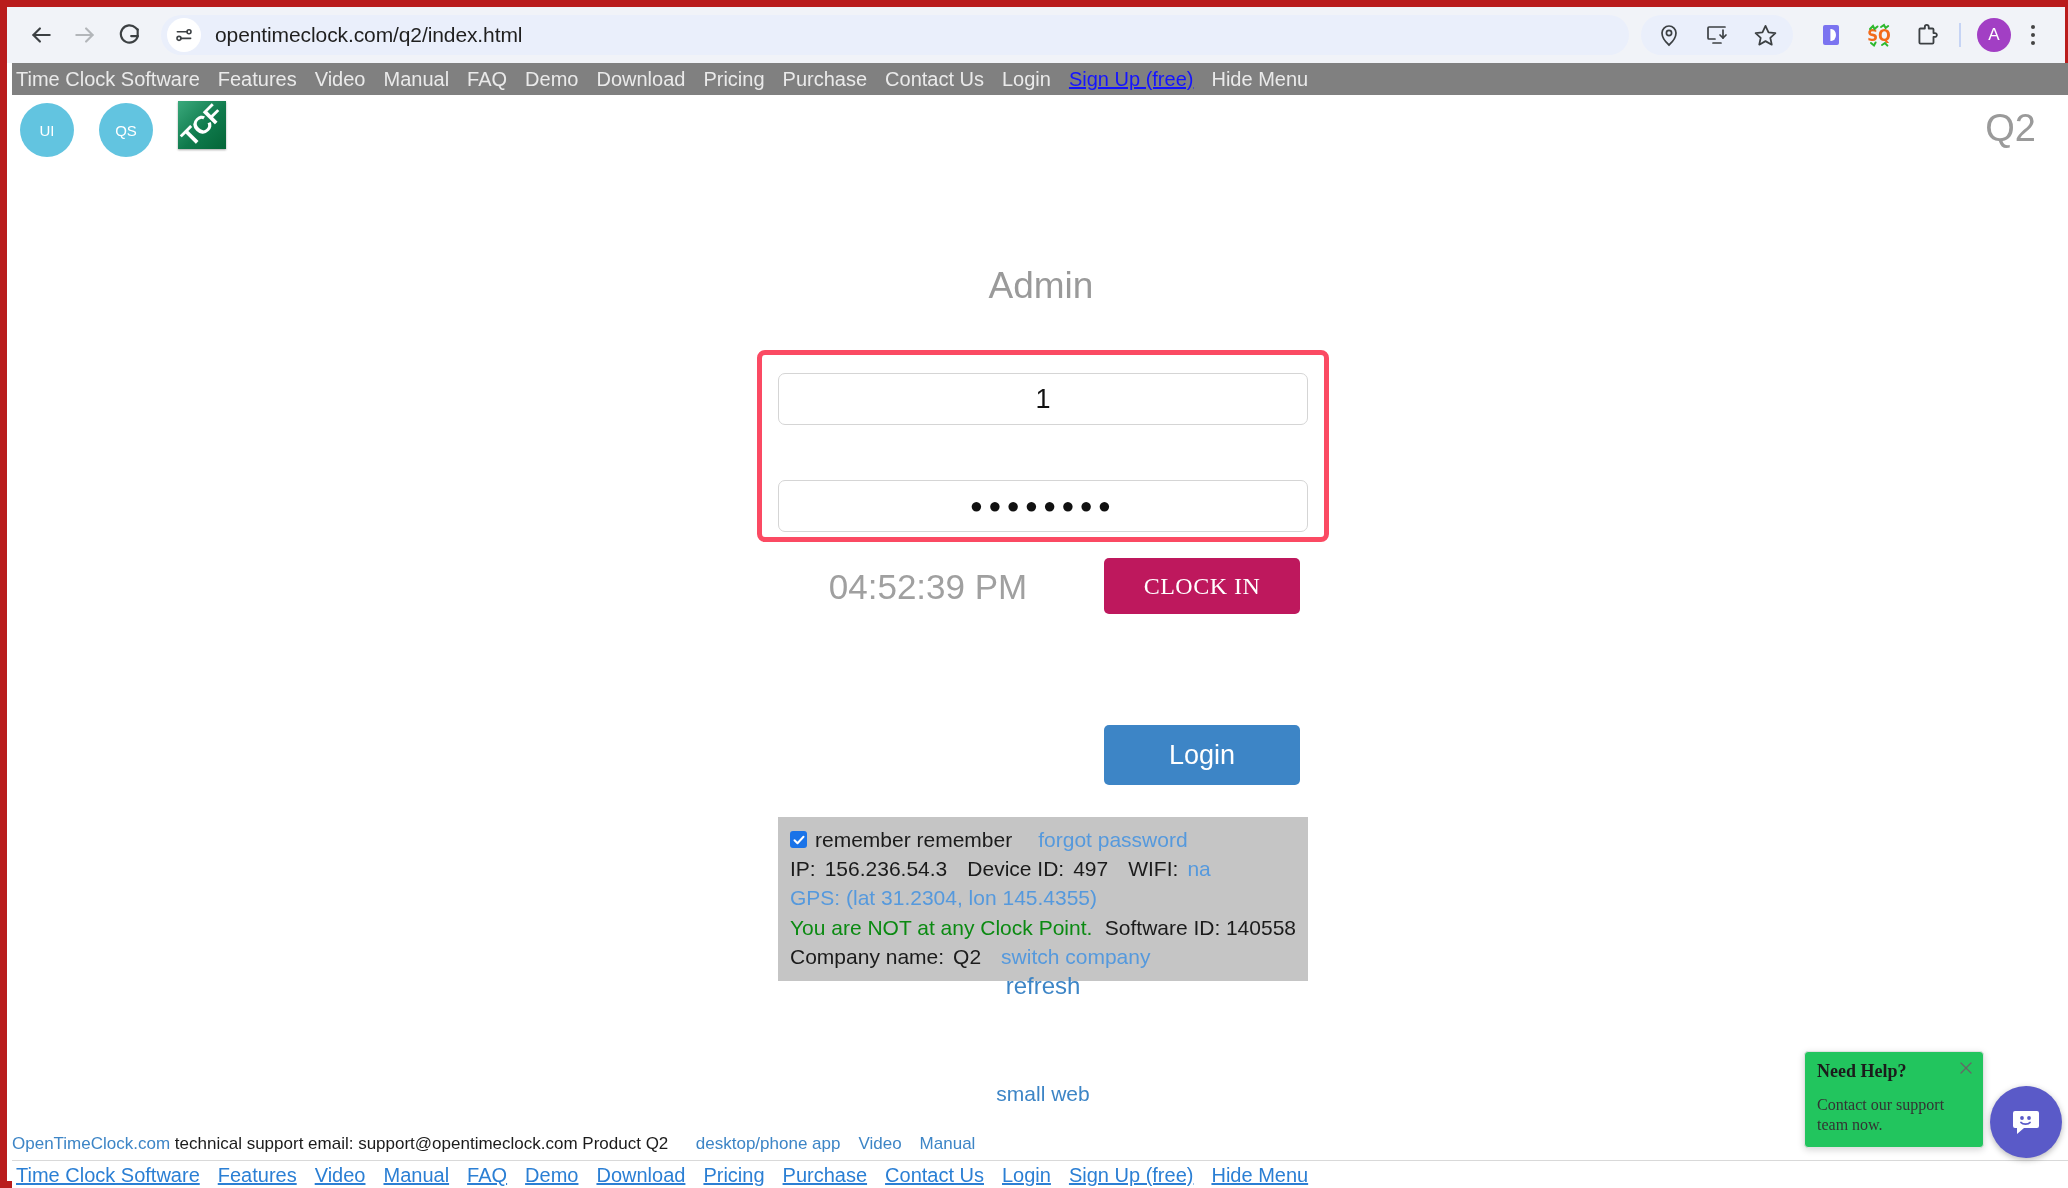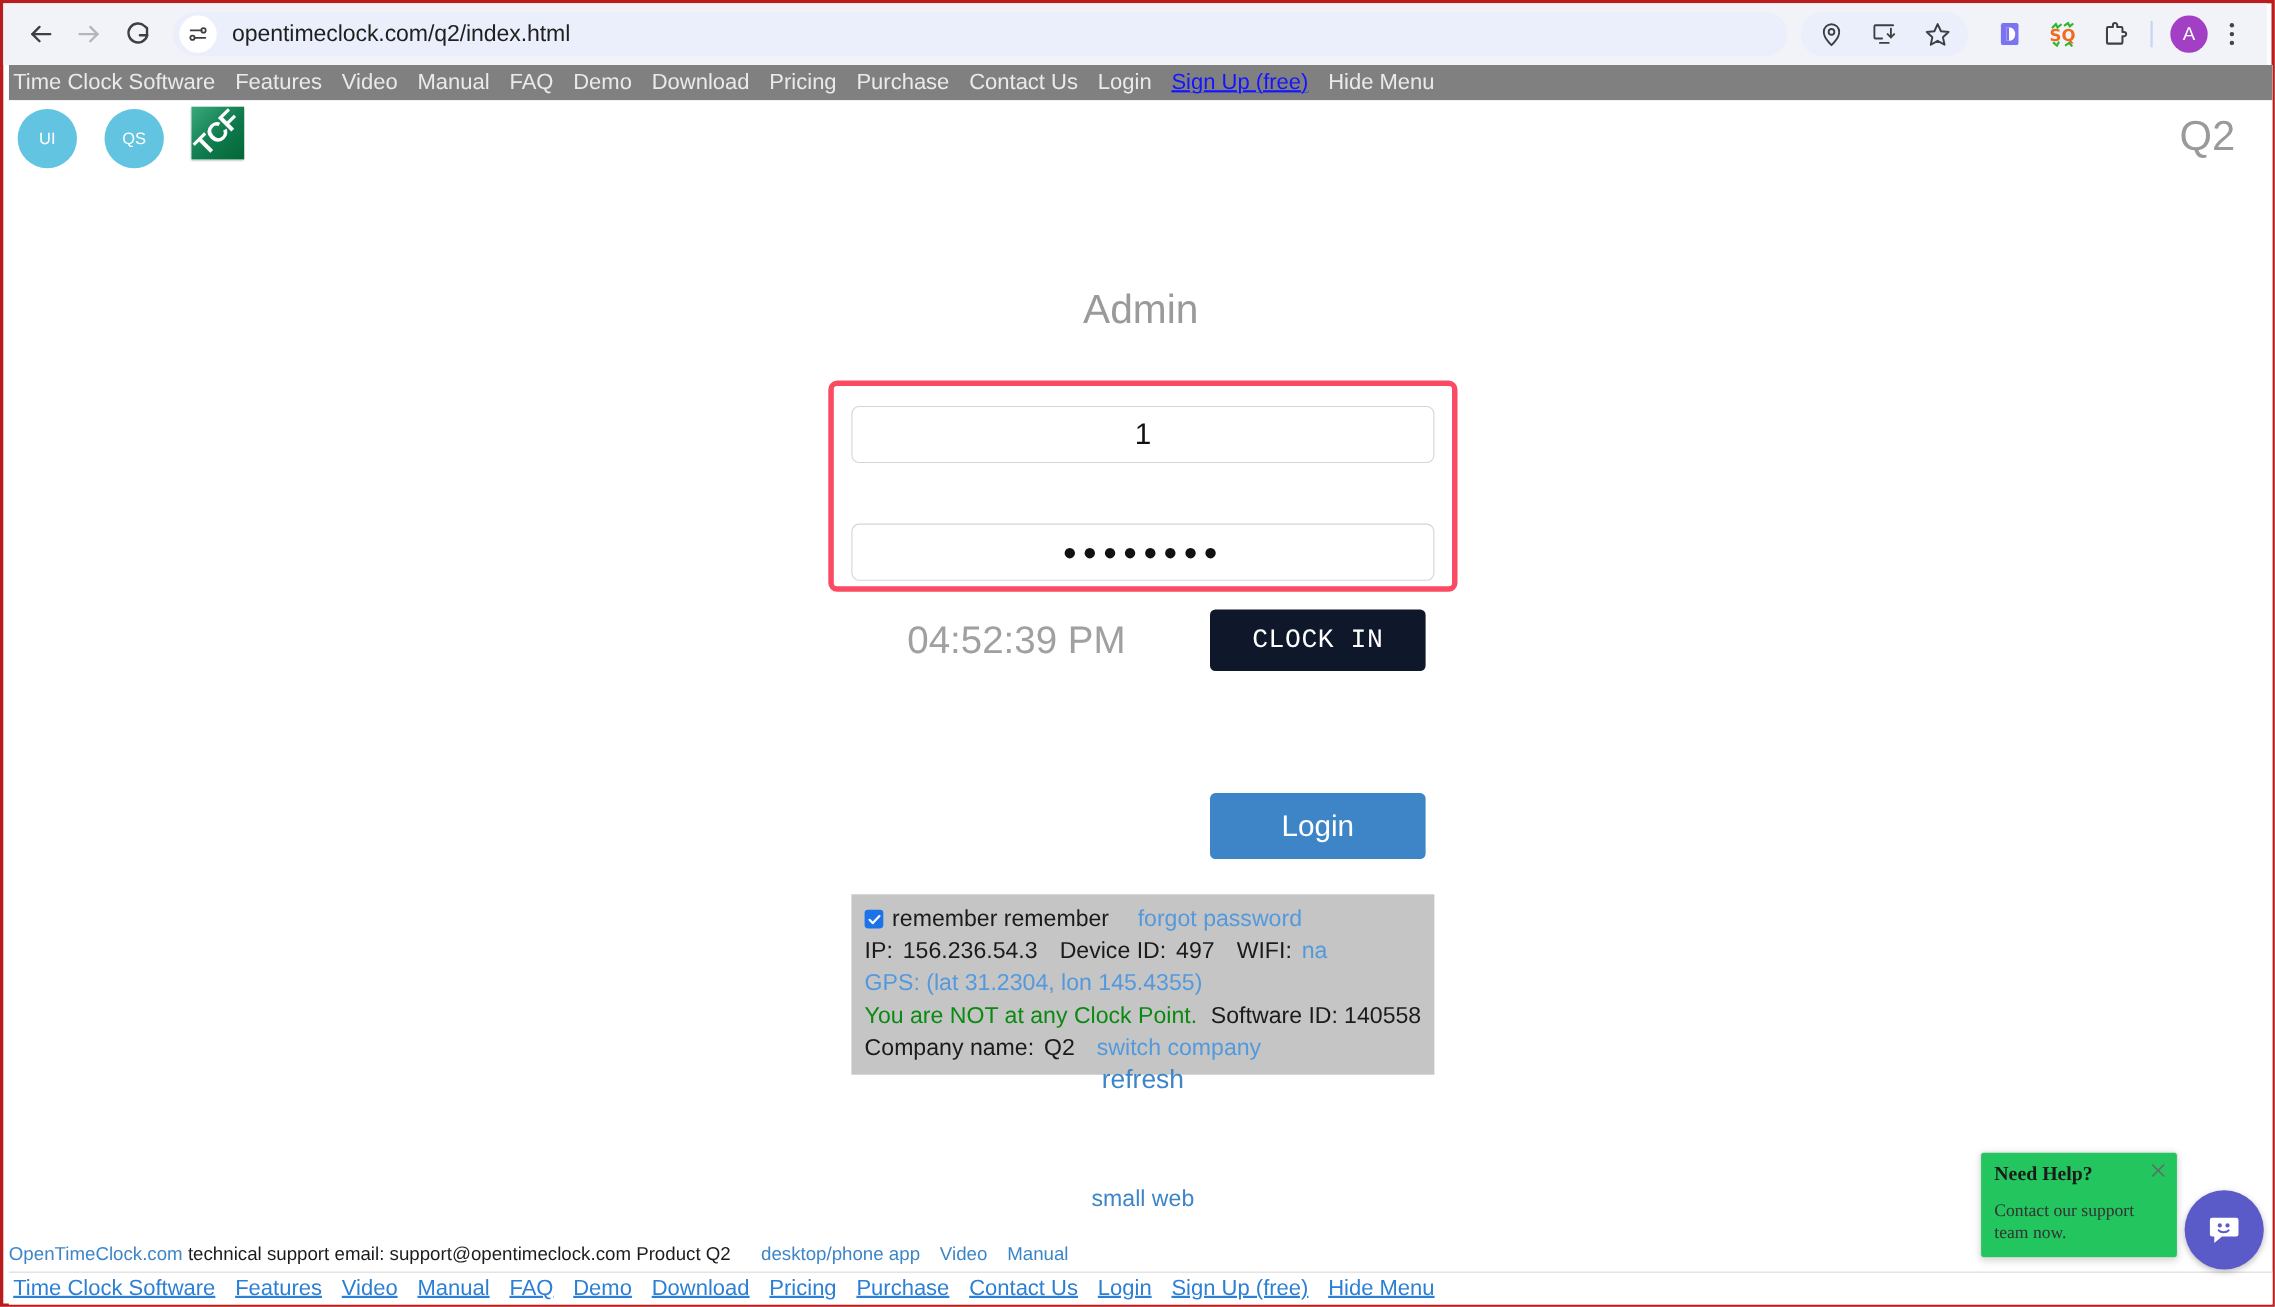--- a/index.html
+++ b/index.html
@@ -9,21 +9,21 @@
     background: #ffffff;
     position: relative;
     overflow: hidden;
   }
 
   
   #browser-frame {
     position: absolute;
     left: 0; top: 0;
     width: 2068px; height: 1188px;
-    border: 3px solid #b91c1c;
+    border: 7px solid #b91c1c;
     background: #ffffff;
   }
   #toolbar {
     position: absolute;
     left: 0; top: 0;
     width: 2058px; height: 56px;
     background: #f1f3f8;
     display: flex;
     align-items: center;
     padding: 0 12px;
@@ -215,26 +215,26 @@
     text-align: center;
     font-size: 35px;
     color: #a0a0a0;
   }
   #clock-in-button {
     position: absolute;
     left: 1092px;
     top: 391px;
     width: 196px;
     height: 56px;
-    background: #0f172a;
+    background: #be185d;
     border: none;
     border-radius: 5px;
     color: #ffffff;
     font-size: 24px;
-    font-family: Liberation Mono, monospace;
+    font-family: Liberation Serif, serif;
     letter-spacing: .5px;
     cursor: pointer;
   }
   #login-button {
     position: absolute;
     left: 1092px;
     top: 558px;
     width: 196px;
     height: 60px;
     background: #3d85c6;

